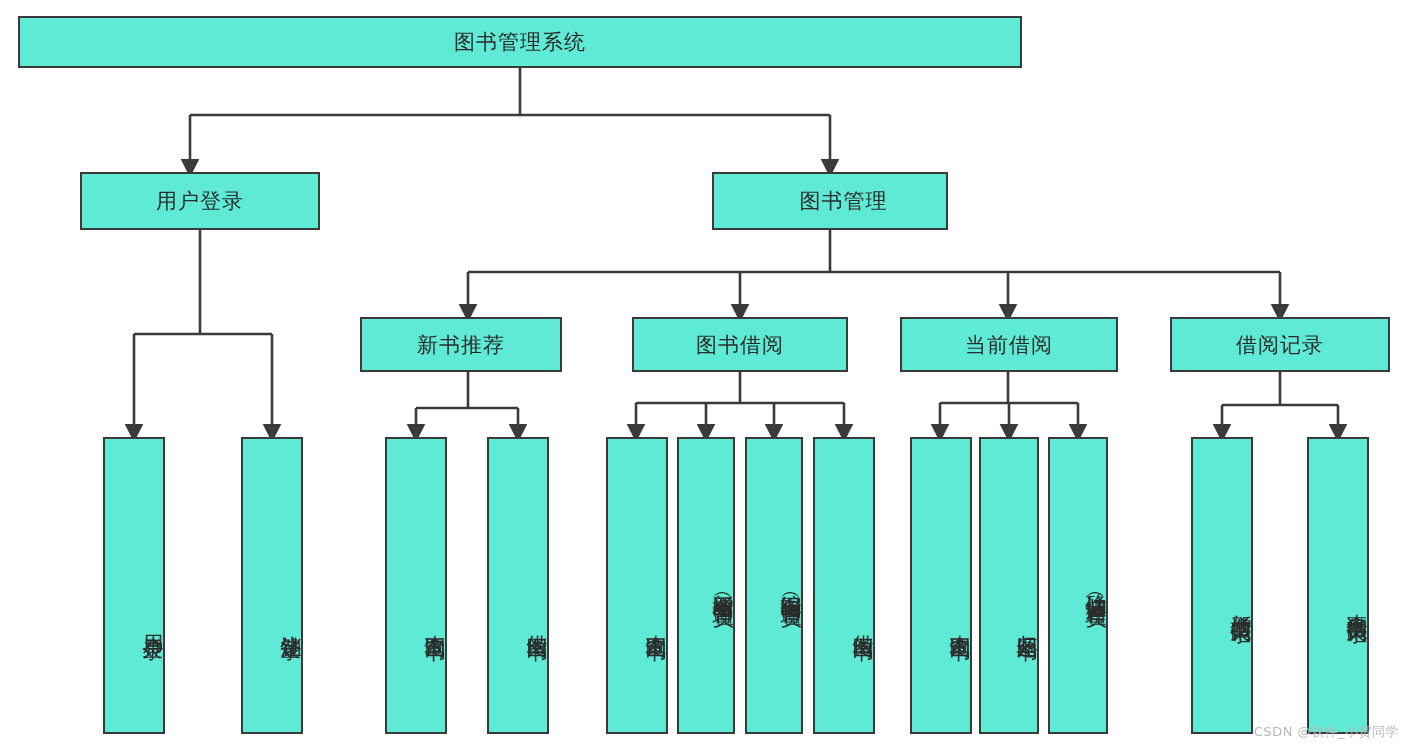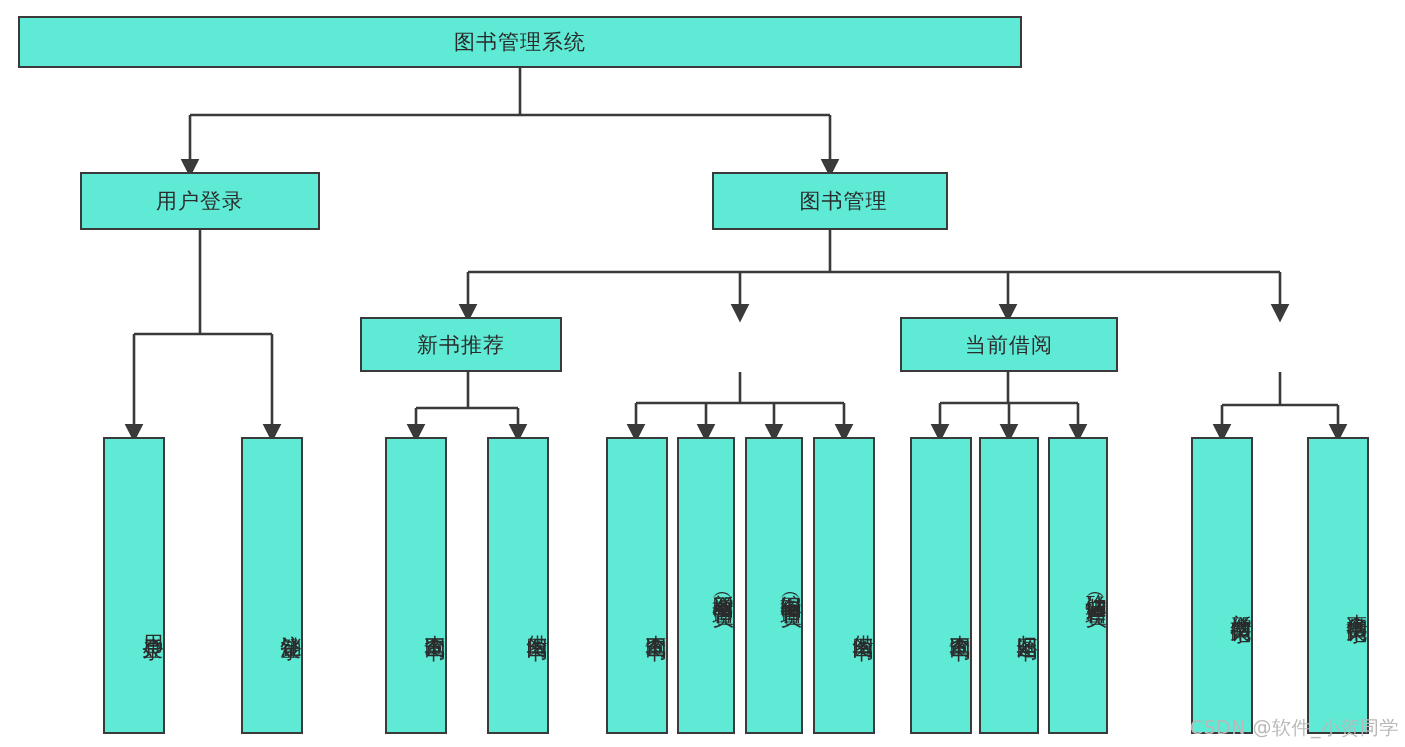--- a/index.html
+++ b/index.html
@@ -55,21 +55,21 @@
   .node.vertical .vtext {
     writing-mode: vertical-rl;
     text-orientation: upright;
     line-height: 1.0;
     white-space: nowrap;
   }
   .watermark {
     position: absolute;
     right: 6px;
     bottom: 6px;
-    font-size: 19px;
+    font-size: 13px;
     color: #b9b9b9;
     z-index: 3;
     white-space: nowrap;
     letter-spacing: 0.5px;
   }
 </style>
 </head>
 <body>
 
 <div id="canvas">
@@ -132,23 +132,29 @@
   <div class="node horizontal" style="left:80px; top:172px; width:240px; height:58px;">
     <span>用户登录</span>
   </div>
   <div class="node horizontal" style="left:712px; top:172px; width:236px; height:58px;padding-left:27px;">
     <span>图书管理</span>
   </div>
 
   <div class="node horizontal" style="left:360px; top:317px; width:202px; height:55px;">
     <span>新书推荐</span>
   </div>
+  <div class="node horizontal" style="left:632px; top:317px; width:216px; height:55px;">
+    <span>图书借阅</span>
+  </div>
   <div class="node horizontal" style="left:900px; top:317px; width:218px; height:55px;">
     <span>当前借阅</span>
   </div>
+  <div class="node horizontal" style="left:1170px; top:317px; width:220px; height:55px;">
+    <span>借阅记录</span>
+  </div>
 
   <div class="node vertical" style="left:103px; top:437px; width:62px; height:297px; padding-top:78px;">
     <span class="vtext">用户登录</span>
   </div>
   <div class="node vertical" style="left:241px; top:437px; width:62px; height:297px; padding-top:78px;">
     <span class="vtext">注销登录</span>
   </div>
 
   <div class="node vertical" style="left:385px; top:437px; width:62px; height:297px; padding-top:78px;">
     <span class="vtext">查询图书</span>

